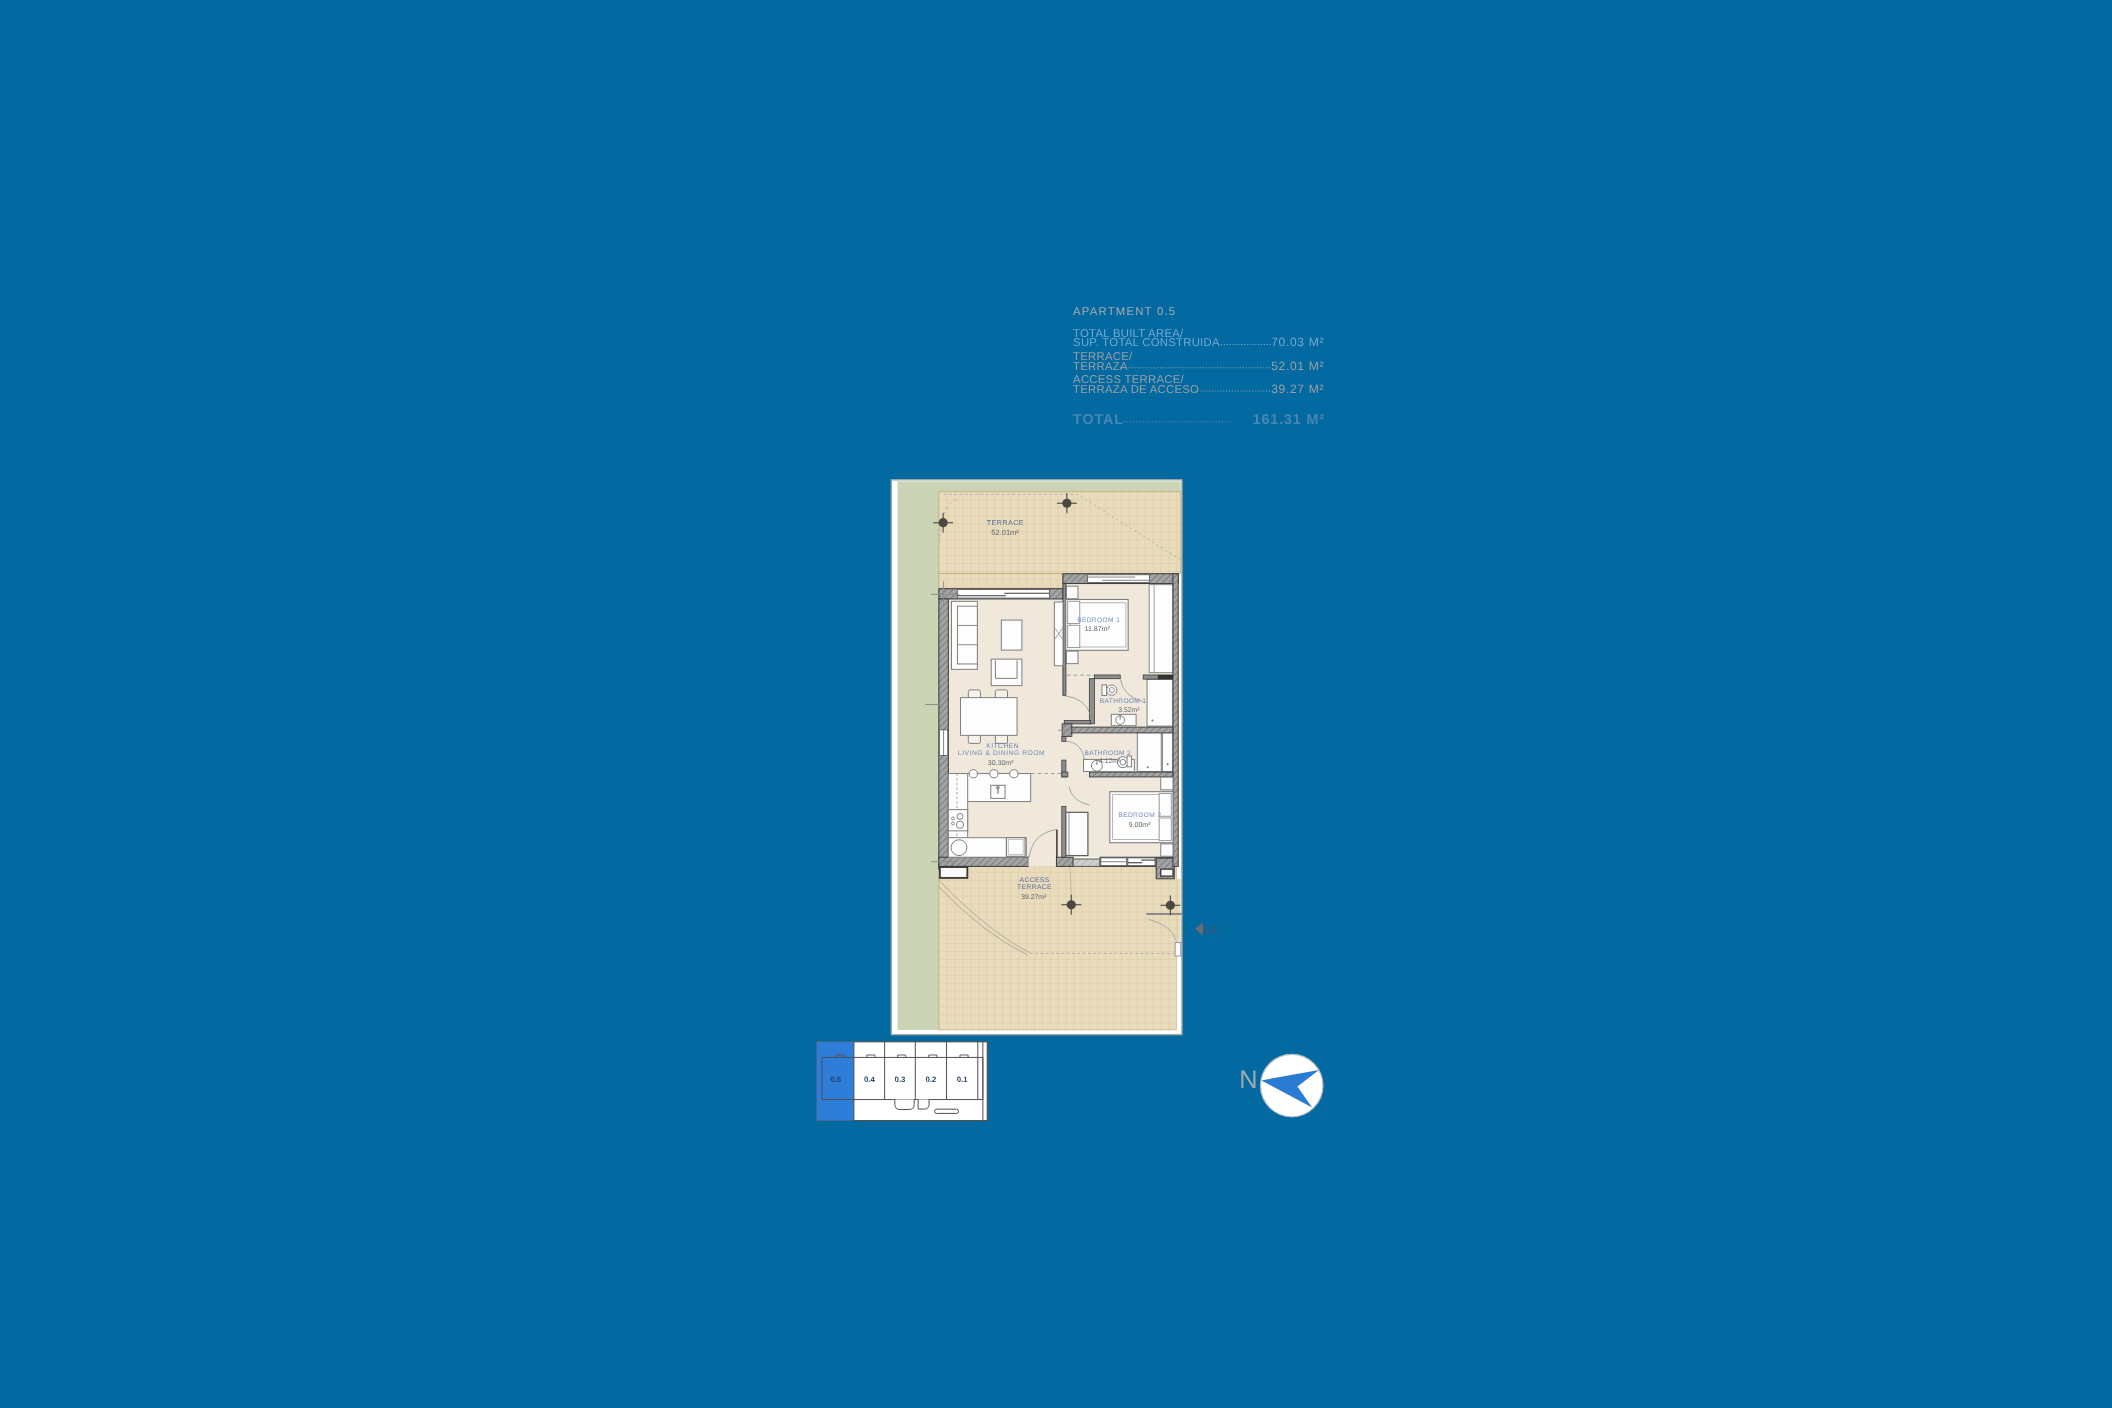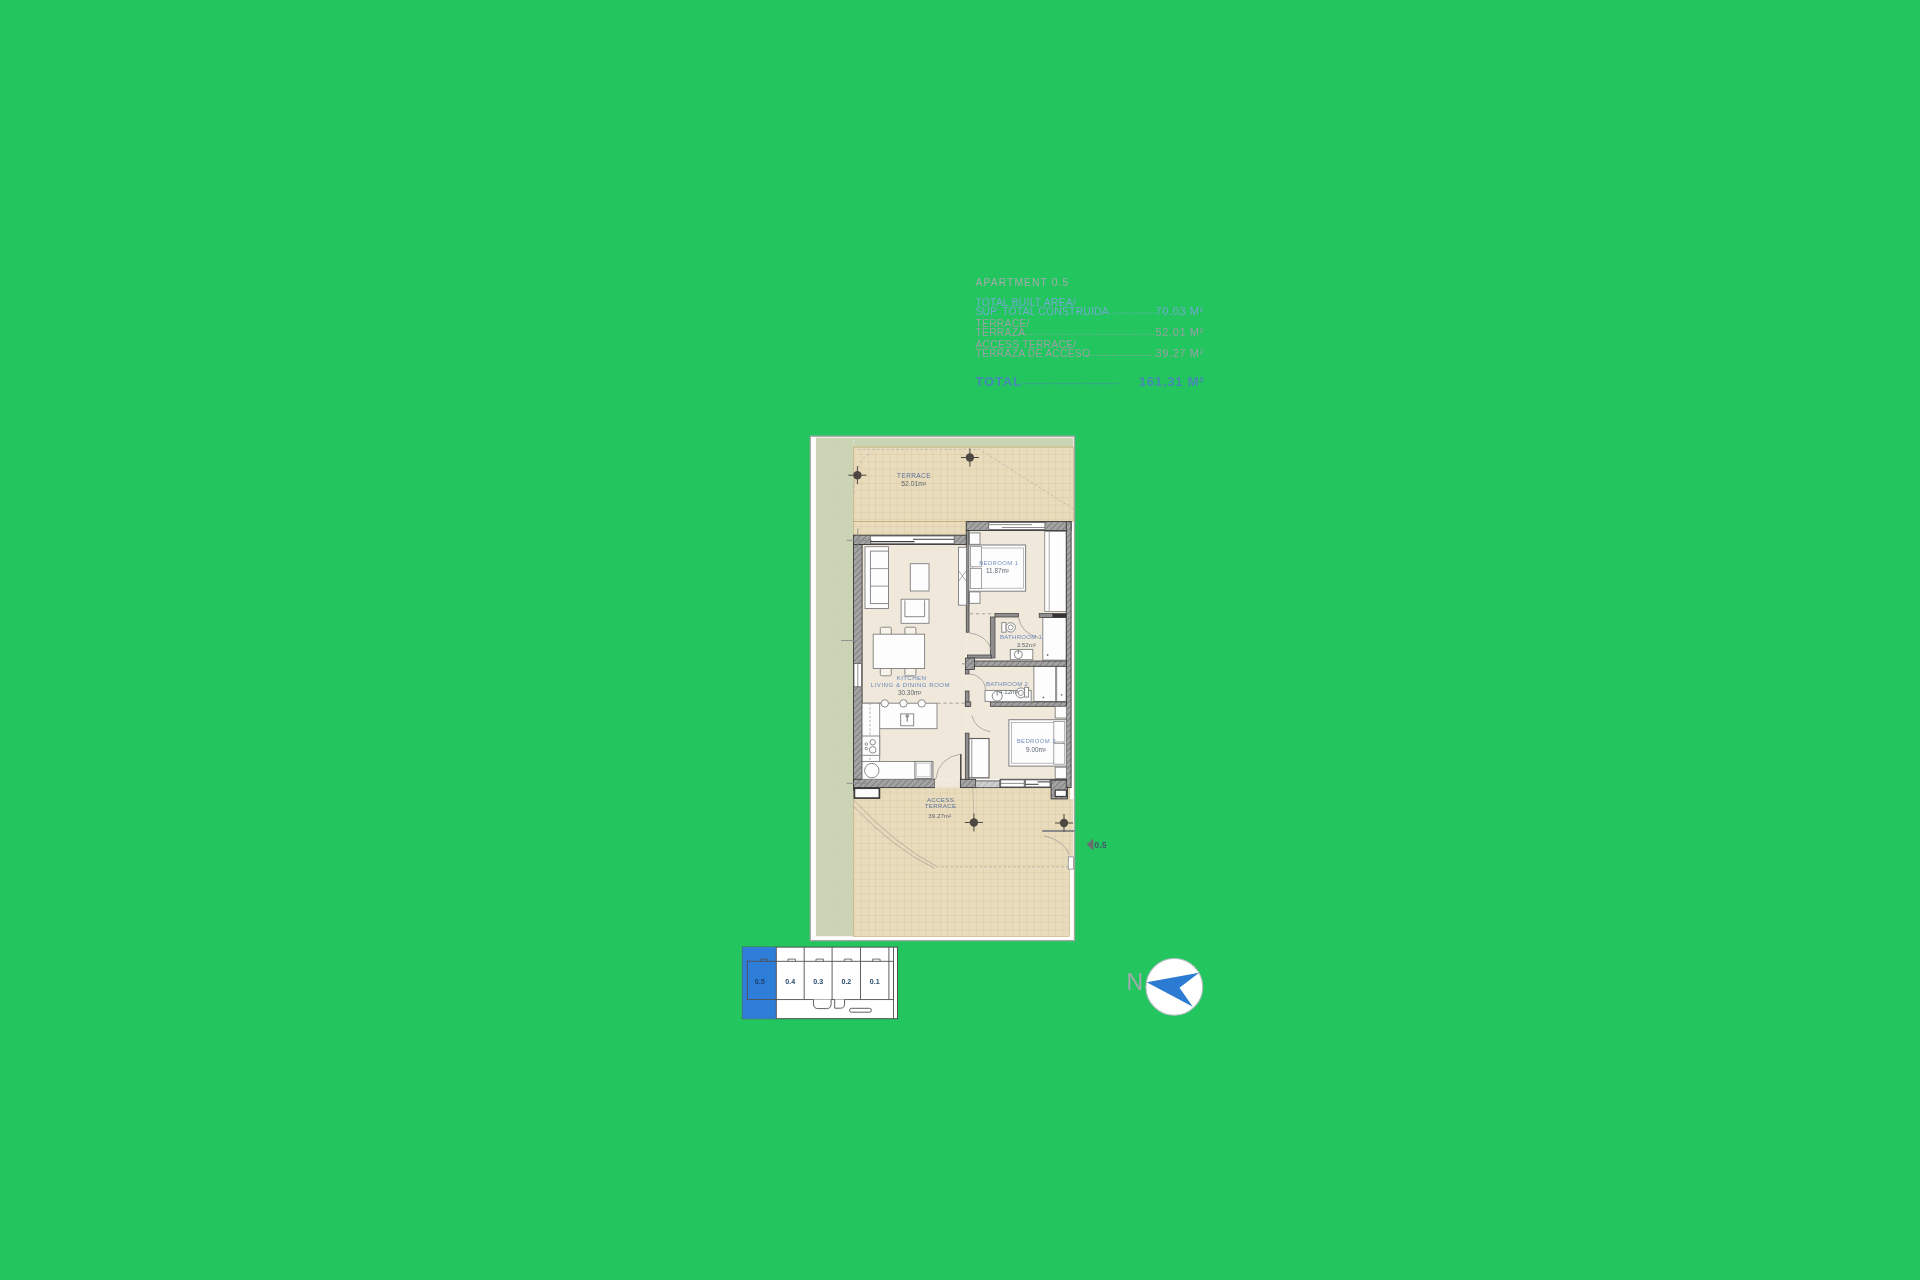--- a/index.html
+++ b/index.html
@@ -1,16 +1,16 @@
 <!DOCTYPE html>
 <html><head>
 <meta charset="utf-8">
 <style>
   html,body{margin:0;padding:0;background:#ffffff;}
-  .page{position:relative;width:1920px;height:1280px;background:#22c55e;overflow:hidden;
+  .page{position:relative;width:1920px;height:1280px;background:#0369a1;overflow:hidden;
         font-family:"Liberation Sans", sans-serif;}
   svg{position:absolute;left:0;top:0;}
   text{font-family:"Liberation Sans", sans-serif;}
 </style>
 </head>
 <body>
 <div class="page">
 <svg width="1920" height="1280" viewBox="0 0 1920 1280">
 <defs>
   <pattern id="tile" width="7.2" height="7.2" patternUnits="userSpaceOnUse" x="853.5" y="447">

